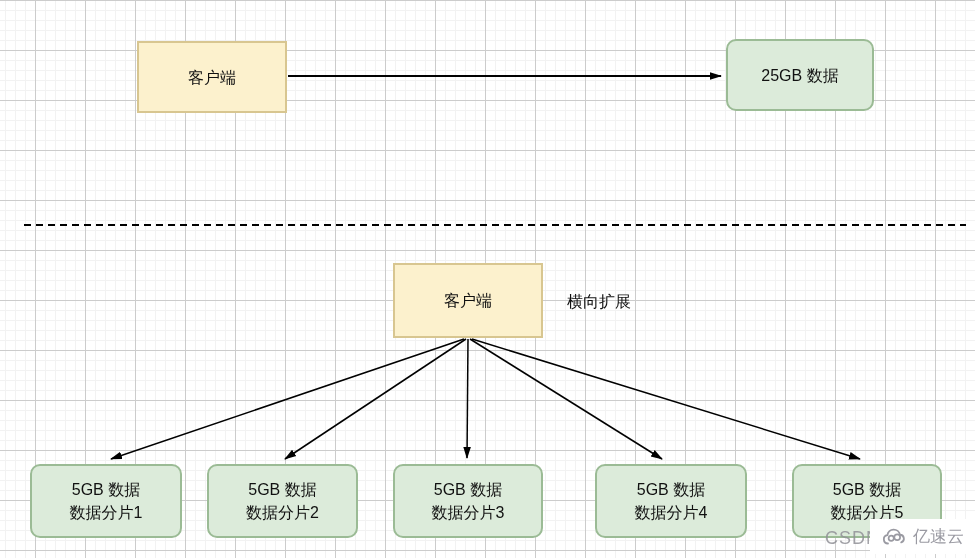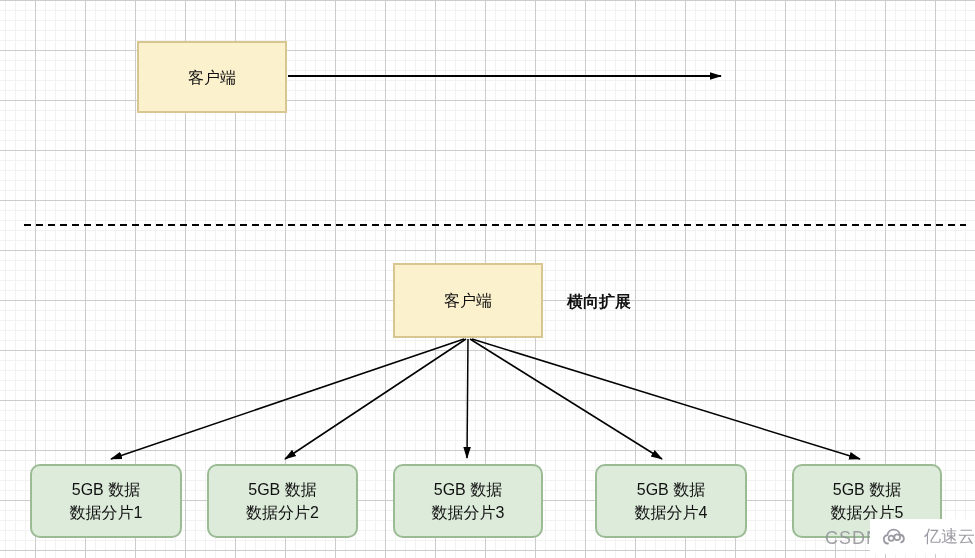--- a/index.html
+++ b/index.html
@@ -57,24 +57,23 @@
   }
   .watermark-patch {
     position: absolute;
     left: 870px;
     top: 519px;
     width: 105px;
     height: 35px;
     background: #ffffff;
     display: flex;
     align-items: center;
-    gap: 0;
+    gap: 6px;
     padding-left: 12px;
     box-sizing: border-box;
-    justify-content: space-between;
   }
   .watermark-prefix {
     position: absolute;
     left: 825px;
     top: 528px;
     font-size: 18px;
     letter-spacing: 1px;
     color: rgba(145,145,150,0.85);
   }
   .watermark-brand {
@@ -104,26 +103,29 @@
     <line x1="468" y1="339" x2="467" y2="458" stroke="#000000" stroke-width="1.5" marker-end="url(#arrowhead)"></line>
     <line x1="470" y1="339" x2="662" y2="459" stroke="#000000" stroke-width="1.5" marker-end="url(#arrowhead)"></line>
     <line x1="472" y1="339" x2="860" y2="459" stroke="#000000" stroke-width="1.5" marker-end="url(#arrowhead)"></line>
   </svg>
 
   <div class="node client-node" style="left:137px; top:41px; width:150px; height:72px;">
     <span>客户端</span>
   </div>
 
 
+  <div class="node data-node" style="left:726px; top:39px; width:148px; height:72px;">
+    <span>25GB 数据</span>
+  </div>
 
   <div class="node client-node" style="left:393px; top:263px; width:150px; height:75px;">
     <span>客户端</span>
   </div>
 
-  <div class="edge-label" style="left:551px; top:292px; width:96px;font-weight:bold;">横向扩展</div>
+  <div class="edge-label" style="left:551px; top:292px; width:96px;">横向扩展</div>
 
   <div class="node data-node" style="left:30px; top:464px; width:152px; height:74px;">
     <span>5GB 数据</span>
     <span>数据分片1</span>
   </div>
   <div class="node data-node" style="left:207px; top:464px; width:151px; height:74px;">
     <span>5GB 数据</span>
     <span>数据分片2</span>
   </div>
   <div class="node data-node" style="left:393px; top:464px; width:150px; height:74px;">

